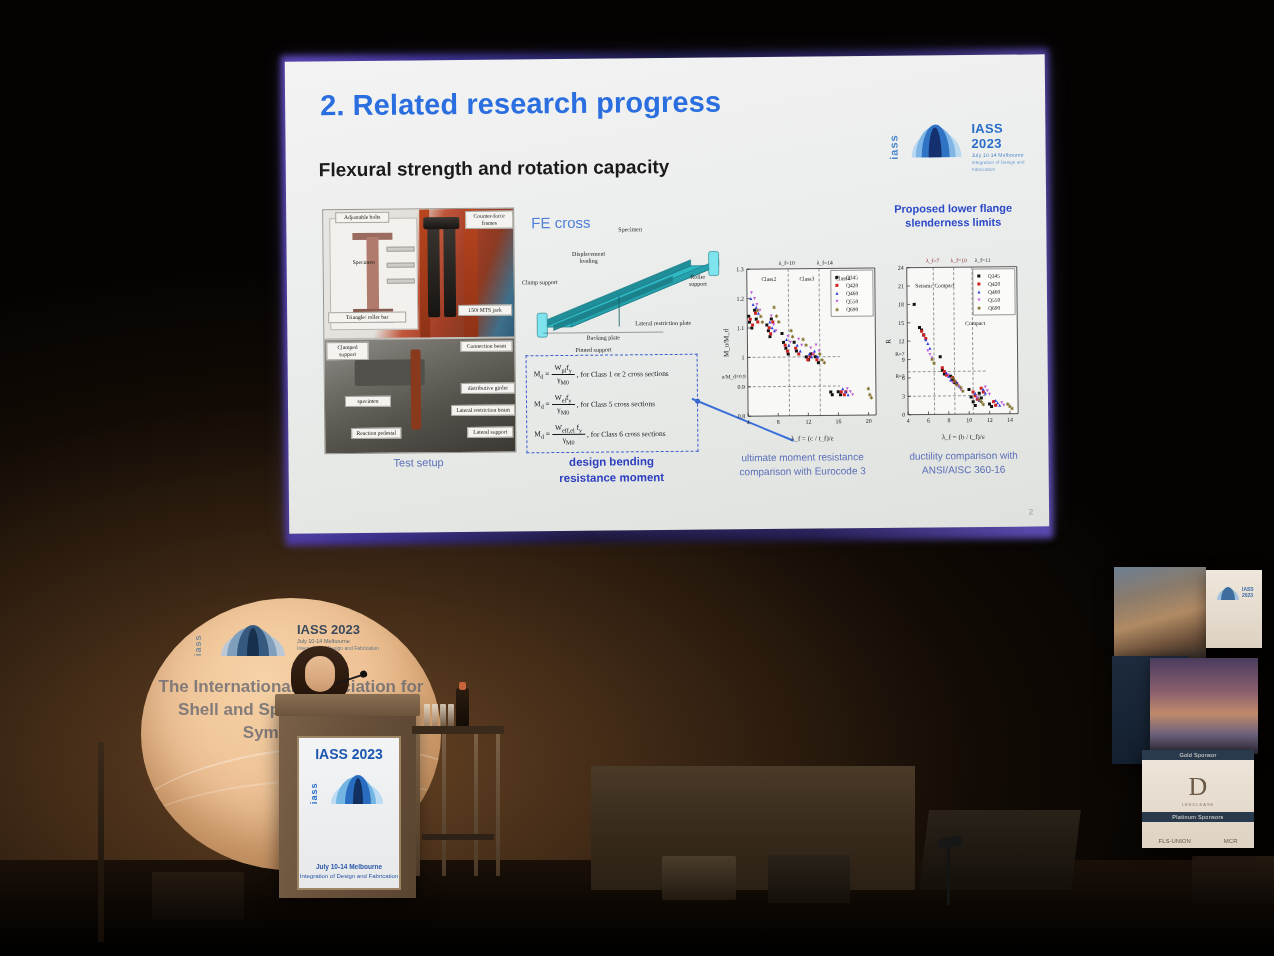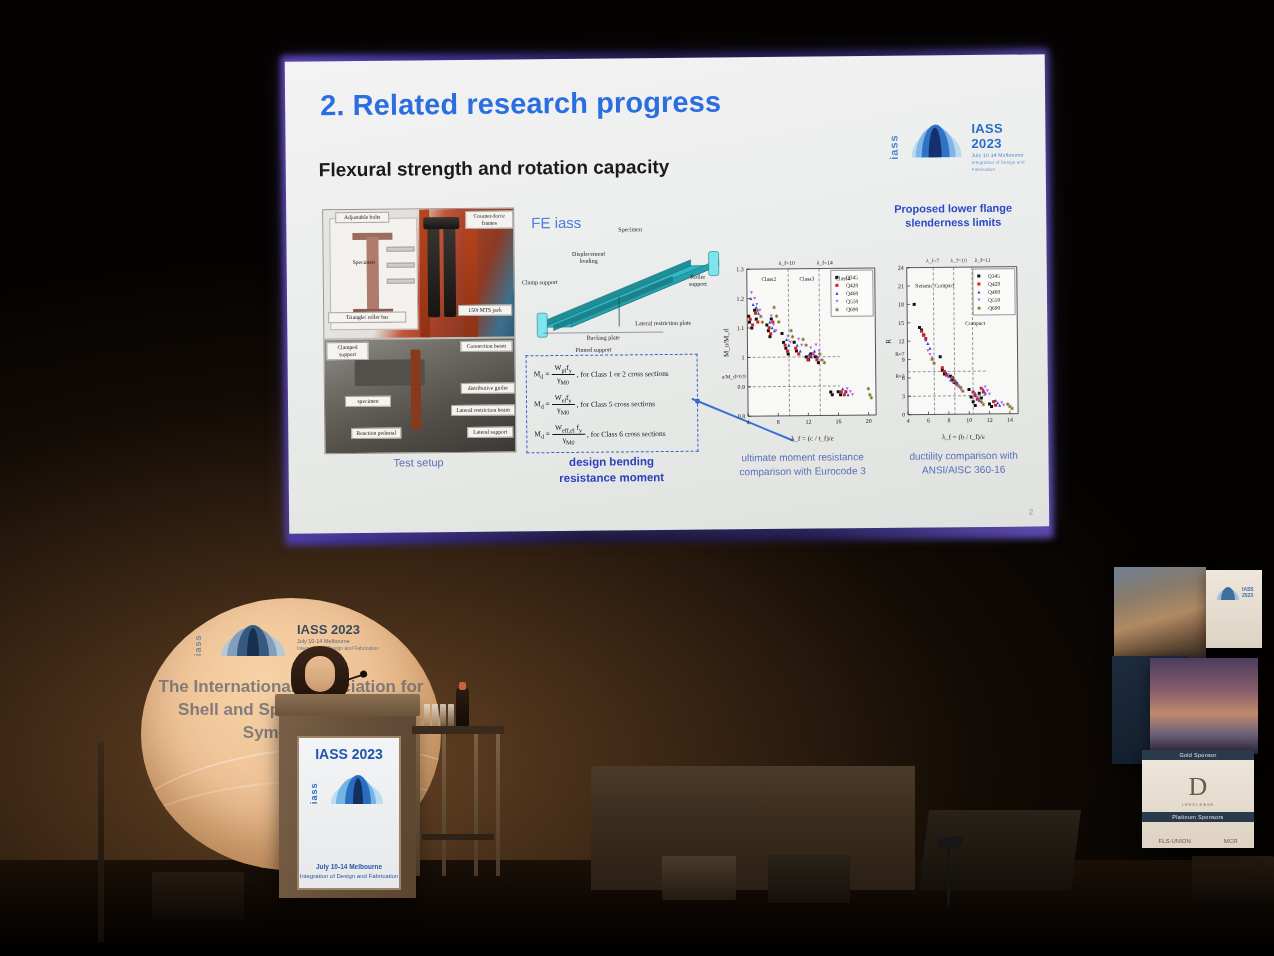--- a/index.html
+++ b/index.html
@@ -224,21 +224,21 @@
             <div class="ph-lab" style="left:136px;top:2px;width:46px;">Connection beam</div>
             <div class="ph-lab" style="left:20px;top:56px;width:40px;">specimen</div>
             <div class="ph-lab" style="left:136px;top:44px;width:48px;">distributive girder</div>
             <div class="ph-lab" style="left:126px;top:66px;width:58px;">Lateral restriction beam</div>
             <div class="ph-lab" style="left:26px;top:88px;width:44px;">Reaction pedestal</div>
             <div class="ph-lab" style="left:142px;top:88px;width:40px;">Lateral support</div>
           </div>
         </div>
         <div class="cap" style="left:60px;top:396px;width:140px;font-size:11px;">Test setup</div>
 
-        <div class="fe-title">FE iass</div>
+        <div class="fe-title">FE cross</div>
         <div class="fe-box">
           <svg width="205" height="128" viewBox="0 0 205 128">
             <polygon points="20,96 168,36 196,36 48,96" fill="#2fb8c4" stroke="#0d6e78" stroke-width="0.6"></polygon>
             <polygon points="20,96 168,36 168,30 20,90" fill="#1f8e98" stroke="#0d6e78" stroke-width="0.5"></polygon>
             <polygon points="48,96 196,36 196,30 48,90" fill="#27a2ad" stroke="#0d6e78" stroke-width="0.5"></polygon>
             <polygon points="30,100 150,52 150,46 30,94" fill="#1b7d86" opacity=".9"></polygon>
             <rect x="14" y="82" width="10" height="24" rx="2" fill="#7fe4ee" stroke="#1d7d86" stroke-width="0.6"></rect>
             <rect x="186" y="22" width="10" height="24" rx="2" fill="#7fe4ee" stroke="#1d7d86" stroke-width="0.6"></rect>
             <line x1="96" y1="66" x2="96" y2="96" stroke="#0d5a63" stroke-width="0.8"></line>
             <line x1="20" y1="102" x2="140" y2="102" stroke="#444" stroke-width="0.5"></line>

